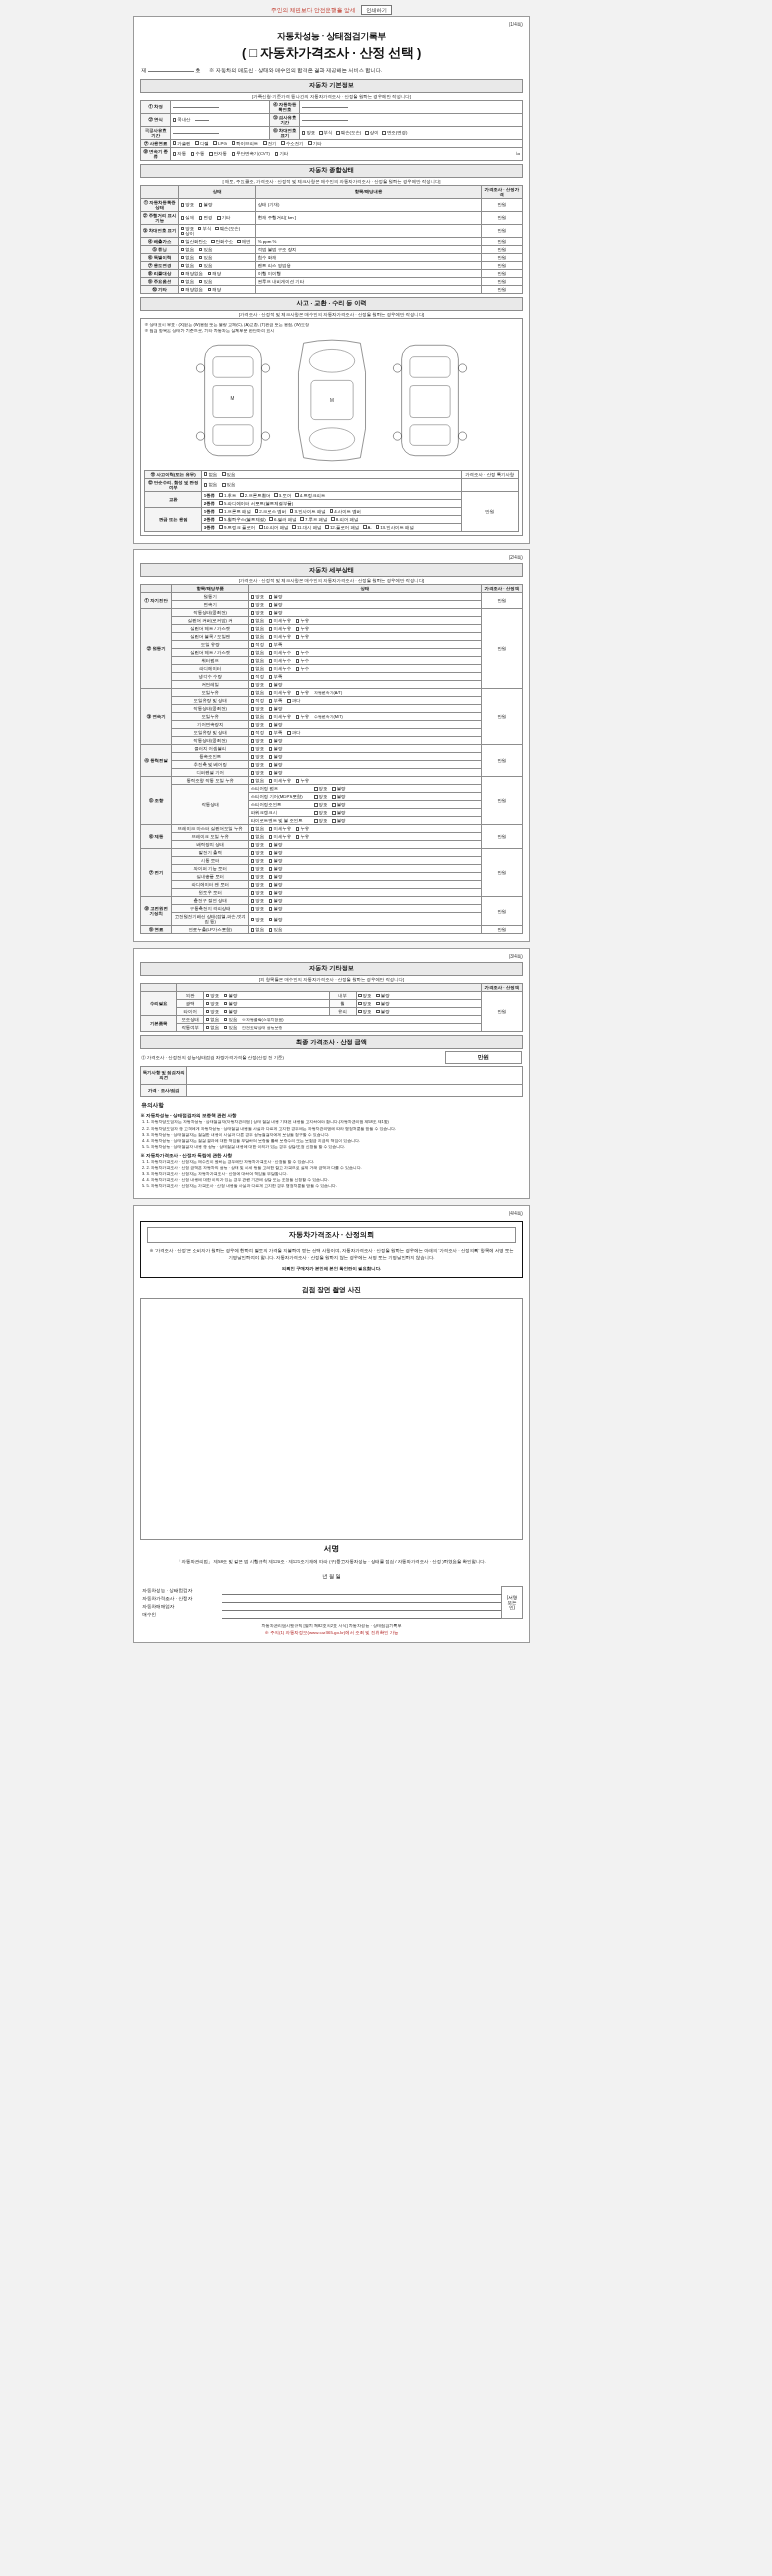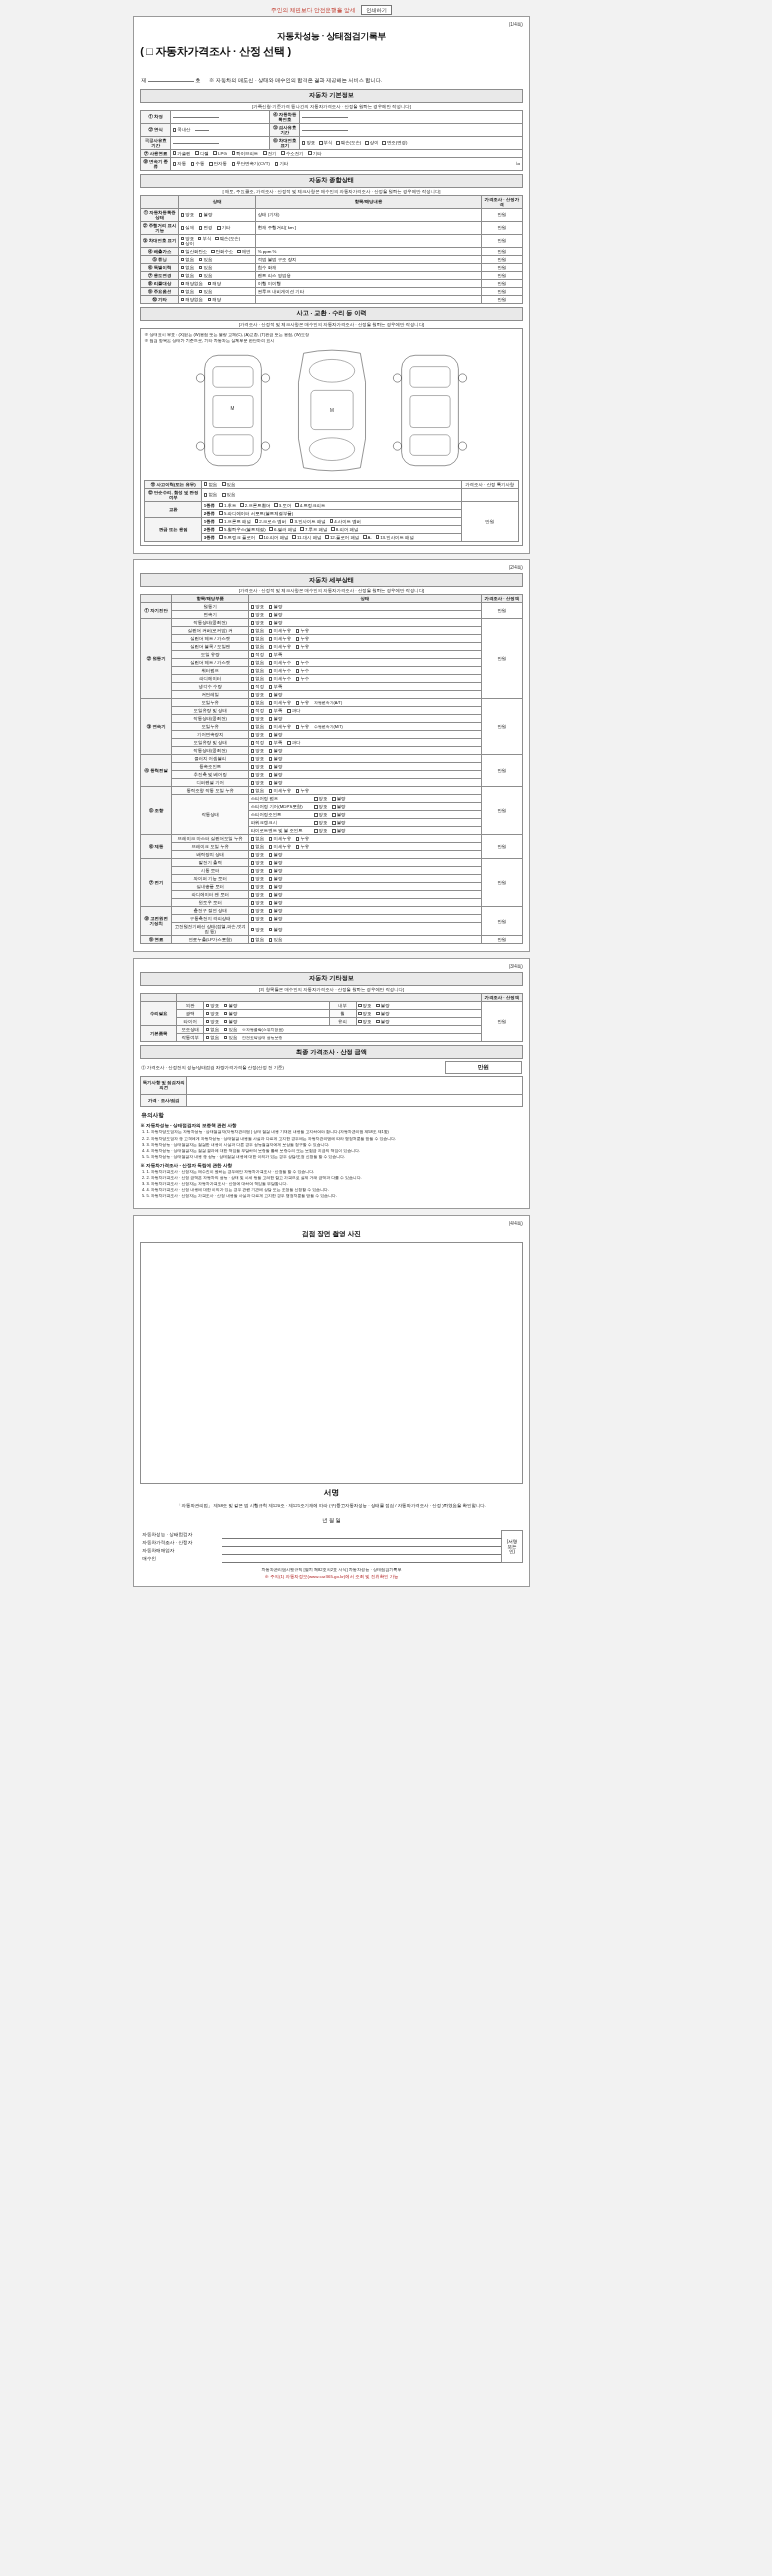--- a/index.html
+++ b/index.html
@@ -20,21 +20,21 @@
   .sheet {
     width:397px; margin:0 auto 5.2px auto; background:#fff; border:0.5px solid #9a9a9a;
     padding:5.2px 6.2px 7.2px 6.2px; position:relative;
   }
   .sheet-top-right { text-align:right; font-size:4.6px; color:#333; margin-bottom:1px; }
 
   h1.doc-title {
     text-align:center; font-size:8.8px; font-weight:bold; margin:4.1px 0 1px 0; letter-spacing:-0.3px;
   }
   h2.doc-subtitle {
-    text-align:left; font-size:11px; font-weight:bold; margin:1px 0 18px 0; letter-spacing:-0.3px;
+    text-align:center; font-size:13px; font-weight:bold; margin:1px 0 5px 0; letter-spacing:-0.3px;
   }
 
   .intro-line { font-size:5.2px; margin:2.1px 1px 4.1px 1px; }
 
   .band {
     background:#e9e9e9; border:0.5px solid #8d8d8d; text-align:center;
     font-weight:bold; font-size:6.2px; padding:1.5px 0; margin:3.1px 0 0 0;
   }
   .note-line { font-size:4.4px; text-align:center; padding:1px 0; color:#222; }
 
@@ -849,20 +849,25 @@
         <li>3. 자동차가격조사 · 산정자는 자동차가격조사 · 산정에 대하여 책임을 부담합니다.</li>
         <li>4. 자동차가격조사 · 산정 내용에 대한 이의가 있는 경우 관련 기관에 상담 또는 조정을 신청할 수 있습니다.</li>
         <li>5. 자동차가격조사 · 산정자는 가격조사 · 산정 내용을 사실과 다르게 고지한 경우 행정처분을 받을 수 있습니다.</li>
       </ol>
     </div>
   </div>
 
   <div class="sheet">
     <div class="sheet-top-right">(4/4쪽)</div>
 
+    <div class="warn-box">
+      <div class="warn-title">자동차가격조사 · 산정의뢰</div>
+      <div class="warn-text">※ '가격조사 · 산정'은 소비자가 원하는 경우에 한하여 별도의 가격을 지불하여 받는 선택 사항이며, 자동차가격조사 · 산정을 원하는 경우에는 아래의 '가격조사 · 산정의뢰' 항목에 서명 또는 기명날인하여야 합니다. 자동차가격조사 · 산정을 원하지 않는 경우에는 서명 또는 기명날인하지 않습니다.</div>
+      <div class="warn-text b" style="margin-top:3.1px">의뢰인 구매자가 본인에 본인 확인란이 필요합니다.</div>
+    </div>
 
     <div class="photo-band">검점 장면 촬영 사진</div>
     <div class="photo-area"></div>
 
     <div class="sign-band">서명</div>
     <div class="sign-text">「자동차관리법」 제58조 및 같은 법 시행규칙 제120조 · 제121조기재에 따라 (구)중고자동차성능 · 상태를 점검 / 자동차가격조사 · 산정 )하였음을 확인합니다.</div>
     <div class="date-line">년          월          일</div>
 
     <table class="sign-table">
       <tbody>

